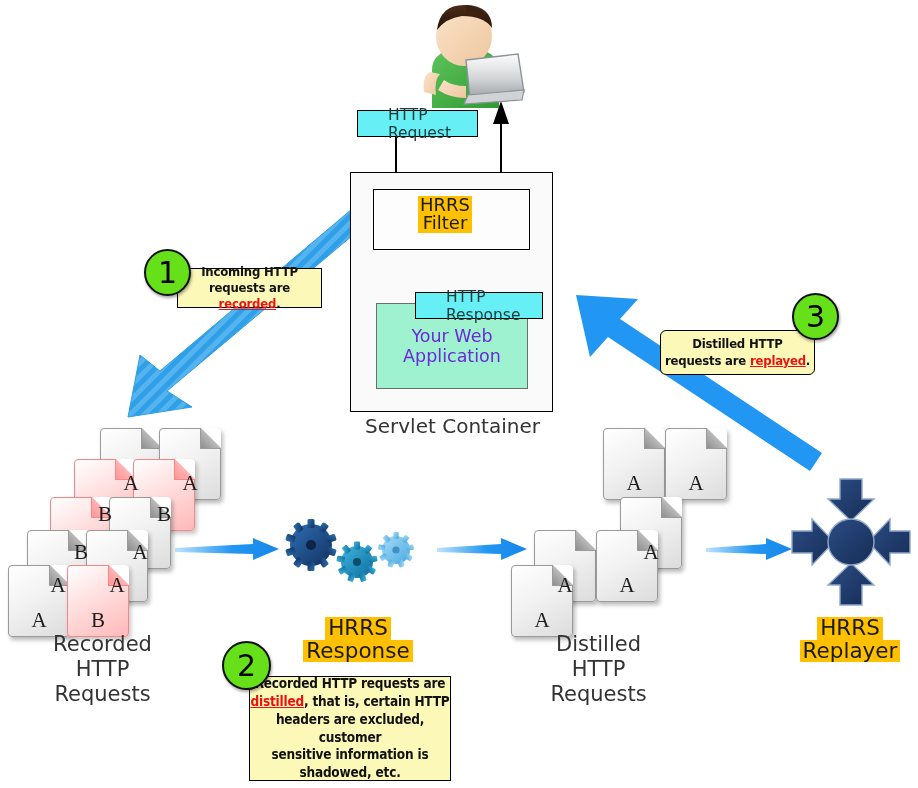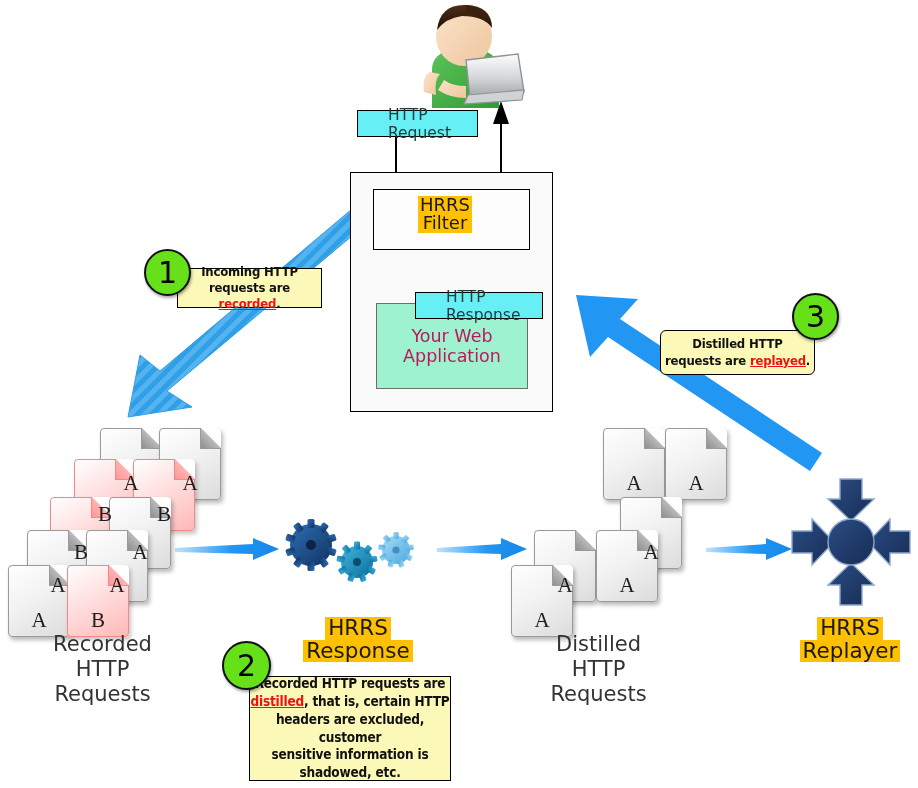--- a/index.html
+++ b/index.html
@@ -10,21 +10,21 @@
   .abs{position:absolute;}
 
   
   #servlet-container{left:350px;top:172px;width:203px;height:240px;
       background:#fafafa;border:1.6px solid #000;box-sizing:border-box;}
   #filter-box{left:373px;top:189px;width:157px;height:61px;
       background:#fdfdfd;border:1.4px solid #000;box-sizing:border-box;}
   #webapp-box{left:376px;top:303px;width:152px;height:86px;
       background:#9ef2cf;border:1.4px solid #6d6d6d;box-sizing:border-box;
       display:flex;align-items:center;justify-content:center;}
-  #webapp-label{font-size:17.5px;color:#be185d;text-align:center;line-height:1.15;}
+  #webapp-label{font-size:17.5px;color:#6d28d9;text-align:center;line-height:1.15;}
 
   .hl{background:#ffc000;color:#1a1a1a;line-height:1.02;display:inline-block;
       padding:0 2px;}
   #hrrs-filter{left:418px;top:196px;width:auto;font-size:18px;text-align:center;}
   #hrrs-filter span{display:block;}
 
   .cyan-box{background:#66f0f5;border:1.5px solid #000;box-sizing:border-box;
       display:flex;align-items:center;justify-content:center;color:#1b3a3a;padding-left:30px;}
   #http-request-box{left:357px;top:110px;width:121px;height:27px;font-size:15.5px;}
   #http-response-box{left:415px;top:284px;width:128px;height:27px;font-size:15.5px;margin-top:8px;}
@@ -198,20 +198,21 @@
   <div id="webapp-box" class="abs">
     <div id="webapp-label">
       <div>Your Web</div>
       <div>Application</div>
     </div>
   </div>
 
   <div id="http-request-box" class="abs cyan-box">HTTP Request</div>
   <div id="http-response-box" class="abs cyan-box">HTTP Response</div>
 
+  <div id="servlet-caption" class="abs">Servlet Container</div>
 
   <div id="recorded-stack" class="abs" style="left:0;top:0;width:918px;height:788px;pointer-events:none;">
       <div class="abs doc gray" style="left: 100px; top: 428px;">
         <div class="sheet"></div>
         <div class="fold"></div>
         <div class="letter">A</div>
       </div>
       <div class="abs doc gray" style="left: 159px; top: 428px;">
         <div class="sheet"></div>
         <div class="fold"></div>

